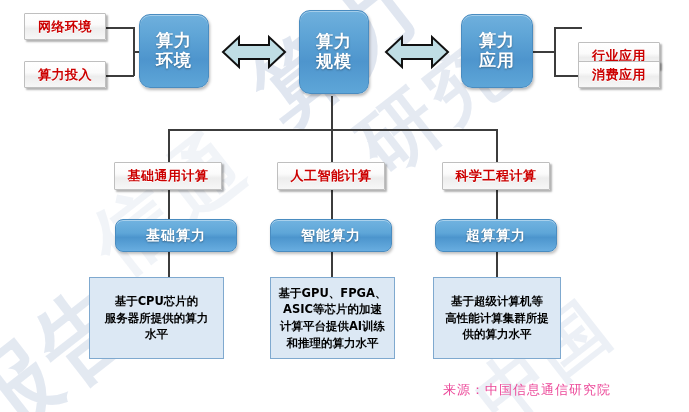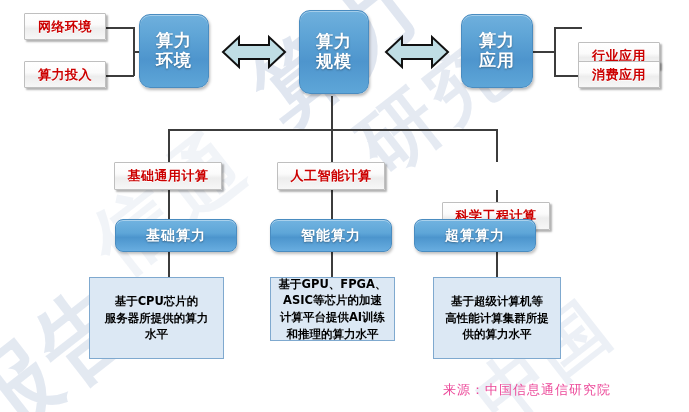--- a/index.html
+++ b/index.html
@@ -231,43 +231,43 @@
   <div class="chip" style="left:578px; top:61px; width:82px; height:27px;">
     <span>消费应用</span>
   </div>
 
   <div class="chip" style="left:114px; top:162px; width:108px; height:28px;">
     <span>基础通用计算</span>
   </div>
   <div class="chip" style="left:277px; top:162px; width:108px; height:28px;">
     <span>人工智能计算</span>
   </div>
-  <div class="chip" style="left:442px; top:162px; width:108px; height:28px;margin-top:40px;">
+  <div class="chip" style="left:442px; top:162px; width:108px; height:28px;">
     <span>科学工程计算</span>
   </div>
 
   <div class="pill" style="left:107px; top:219px; width:122px; height:33px;margin-left:8px;">
     <span>基础算力</span>
   </div>
   <div class="pill" style="left:270px; top:219px; width:122px; height:33px;">
     <span>智能算力</span>
   </div>
-  <div class="pill" style="left:414px; top:219px; width:122px; height:33px;">
+  <div class="pill" style="left:435px; top:219px; width:122px; height:33px;">
     <span>超算算力</span>
   </div>
 
   <div class="desc" style="left:89px; top:277px; width:135px; height:82px;">
     <div>
       <span class="txt">基于CPU芯片的</span>
       <span class="txt">服务器所提供的算力</span>
       <span class="txt">水平</span>
     </div>
   </div>
 
-  <div class="desc" style="left:270px; top:277px; width:125px; height:64px;">
+  <div class="desc" style="left:270px; top:277px; width:125px; height:82px;">
     <div>
       <span class="txt">基于GPU、FPGA、</span>
       <span class="txt">ASIC等芯片的加速</span>
       <span class="txt">计算平台提供AI训练</span>
       <span class="txt">和推理的算力水平</span>
     </div>
   </div>
 
   <div class="desc" style="left:433px; top:277px; width:128px; height:82px;">
     <div>

